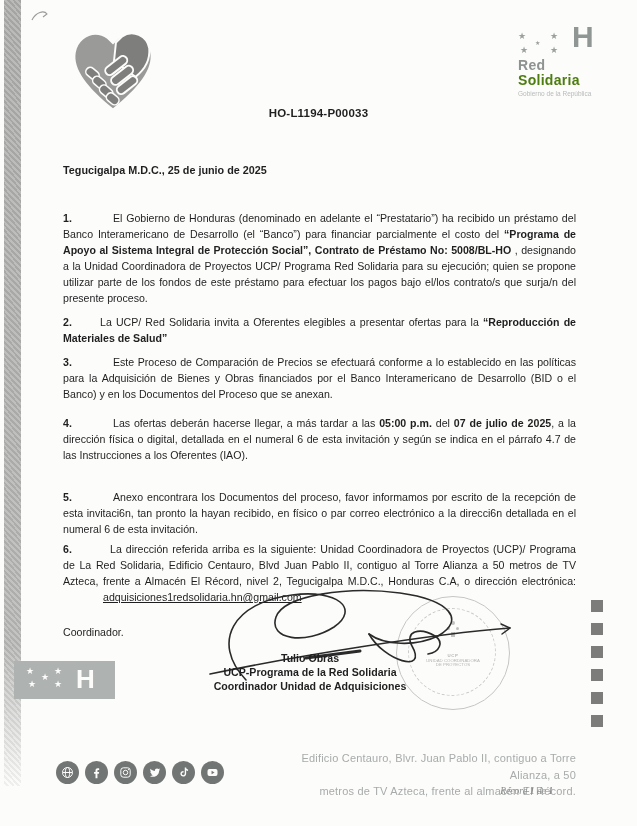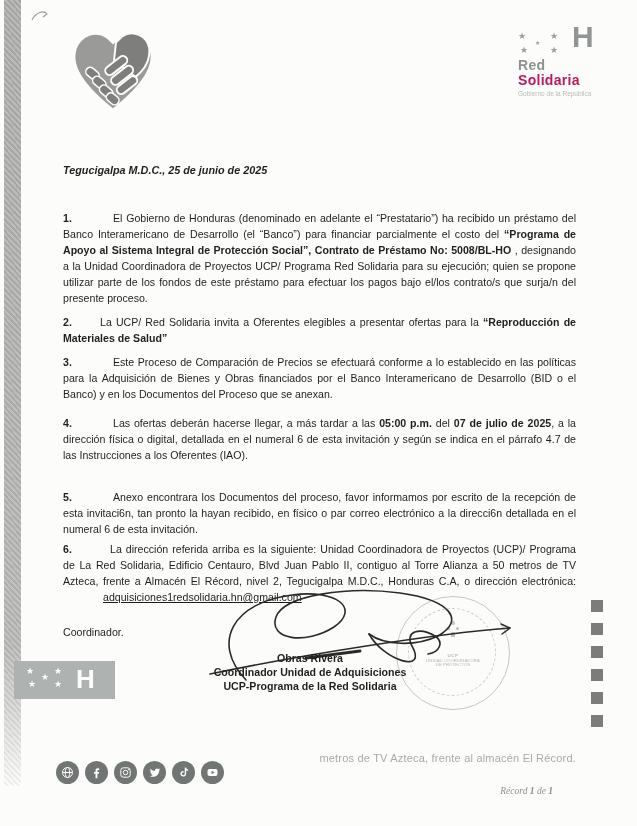--- a/index.html
+++ b/index.html
@@ -12,26 +12,26 @@
       background:repeating-linear-gradient(47deg,rgba(255,255,255,.16) 0 2px,rgba(0,0,0,.05) 2px 4px);}
   .pencil{position:absolute;left:30px;top:8px;}
   
   .heart-logo{position:absolute;left:64px;top:22px;}
   .brand{position:absolute;left:516px;top:26px;width:115px;}
   .brand-stars{position:absolute;left:2px;top:6px;width:52px;height:26px;color:#9aa09e;}
   .bstar{position:absolute;font-size:9px;line-height:9px;}
   .bstar.small{font-size:6px;}
   .brand-h{position:absolute;left:56px;top:-6px;font-size:30px;font-weight:800;color:#909694;letter-spacing:-1px;}
   .brand-n1{position:absolute;left:2px;top:31px;font-size:14px;font-weight:700;color:#8d9391;letter-spacing:.3px;}
-  .brand-n2{position:absolute;left:2px;top:46px;font-size:14px;font-weight:700;color:#be185d;letter-spacing:.3px;}
+  .brand-n2{position:absolute;left:2px;top:46px;font-size:14px;font-weight:700;color:#4d7c0f;letter-spacing:.3px;}
   .brand-tag{position:absolute;left:2px;top:64px;font-size:6.5px;color:#b7bbb9;}
   
   .title{position:absolute;left:0;top:103px;width:100%;text-align:center;font-weight:700;
          font-size:11.5px;line-height:21px;letter-spacing:.2px;}
-  .date{position:absolute;left:63px;top:164px;font-size:10.8px;font-weight:700;font-style:italic;}
+  .date{position:absolute;left:63px;top:164px;font-size:10.8px;font-weight:700;}
   
   .para{position:absolute;left:63px;width:513px;margin:0;font-size:10.6px;line-height:16px;
         text-align:justify;}
   .num{display:inline-block;font-weight:700;}
   .w50{width:50px;} .w37{width:37px;} .w47{width:47px;}
   .b{font-weight:700;}
   .link{text-decoration:underline;margin-left:40px;}
   .closing{position:absolute;left:63px;top:626px;font-size:10.6px;}
   
   .stamp{position:absolute;left:396px;top:596px;width:112px;height:112px;border:1.5px solid #bcbcba;
@@ -99,20 +99,21 @@
       <span class="bstar" style="left:2px;top:14px;">★</span>
       <span class="bstar" style="left:32px;top:14px;">★</span>
     </span>
     <span class="brand-h">H</span>
     <span class="brand-n1">Red</span>
     <span class="brand-n2">Solidaria</span>
     <span class="brand-tag">Gobierno de la República</span>
   </div>
 
   <div class="title">
+    <div>HO-L1194-P00033</div>
   </div>
 
   <div class="date">Tegucigalpa M.D.C., 25 de junio de 2025</div>
 
   <p class="para" style="top:210px;"><span class="num w50">1.</span><span>El Gobierno de Honduras (denominado en adelante el “Prestatario”) ha recibido un préstamo del Banco Interamericano de Desarrollo (el “Banco”) para financiar parcialmente el costo del </span><span class="b">“Programa de Apoyo al Sistema Integral de Protección Social”, Contrato de Préstamo No: 5008/BL-HO</span><span> , designando a la Unidad Coordinadora de Proyectos UCP/ Programa Red Solidaria para su ejecución; quien se propone utilizar parte de los fondos de este préstamo para efectuar los pagos bajo el/los contrato/s que surja/n del presente proceso.</span></p>
 
   <p class="para" style="top:314px;"><span class="num w37">2.</span><span>La UCP/ Red Solidaria invita a Oferentes elegibles a presentar ofertas para la </span><span class="b">“Reproducción de Materiales de Salud”</span></p>
 
   <p class="para" style="top:354px;"><span class="num w50">3.</span><span>Este Proceso de Comparación de Precios se efectuará conforme a lo establecido en las políticas para la Adquisición de Bienes y Obras financiados por el Banco Interamericano de Desarrollo (BID o el Banco) y en los Documentos del Proceso que se anexan.</span></p>
 
@@ -143,23 +144,23 @@
     <g fill="none" stroke="#2a2a2a" stroke-width="1.6" stroke-linecap="round">
       <path d="M58,96 C22,58 46,18 104,11 C150,5 172,25 146,43 C118,61 80,56 88,33 C96,11 160,2 212,9 C262,16 278,36 250,52 C227,63 196,61 181,50"></path>
       <path d="M181,50 C196,77 240,90 224,62 C216,47 232,43 247,52 C256,58 252,68 240,70"></path>
       <path d="M22,90 C108,72 244,50 322,44"></path>
       <path d="M322,44 l-9,-4 M322,44 l-8,6" stroke-width="1.4"></path>
       <path d="M118,74 L172,67" stroke-width="3"></path>
     </g>
   </svg>
 
   <div class="sig-block">
-    <div>Obras Rivera</div>
+    <div>Tulio Obras</div>
+    <div>UCP-Programa de la Red Solidaria</div>
     <div>Coordinador Unidad de Adquisiciones</div>
-    <div>UCP-Programa de la Red Solidaria</div>
   </div>
 
   <div class="wm">
     <span class="wm-stars">
       <span class="bstar" style="left:0;top:0;">★</span>
       <span class="bstar" style="left:28px;top:0;">★</span>
       <span class="bstar small" style="left:15px;top:6px;">★</span>
       <span class="bstar" style="left:2px;top:13px;">★</span>
       <span class="bstar" style="left:28px;top:13px;">★</span>
     </span>
@@ -205,20 +206,21 @@
     </div>
     <div class="circ">
       <svg width="15" height="15" viewBox="0 0 24 24">
         <rect x="4" y="6.5" width="16" height="11" rx="3" fill="#fcfcfb"></rect>
         <polygon points="10.5,9.3 15.3,12 10.5,14.7" fill="#717574"></polygon>
       </svg>
     </div>
   </div>
 
   <div class="addr">
+    <div>Edificio Centauro, Blvr. Juan Pablo II, contiguo a Torre Alianza, a 50</div>
     <div>metros de TV Azteca, frente al almacén El Récord.</div>
   </div>
 
   <div class="pagenum">
     <span>Récord</span>
     <span class="pb">1</span>
     <span>de</span>
     <span class="pb">1</span>
   </div>
 

